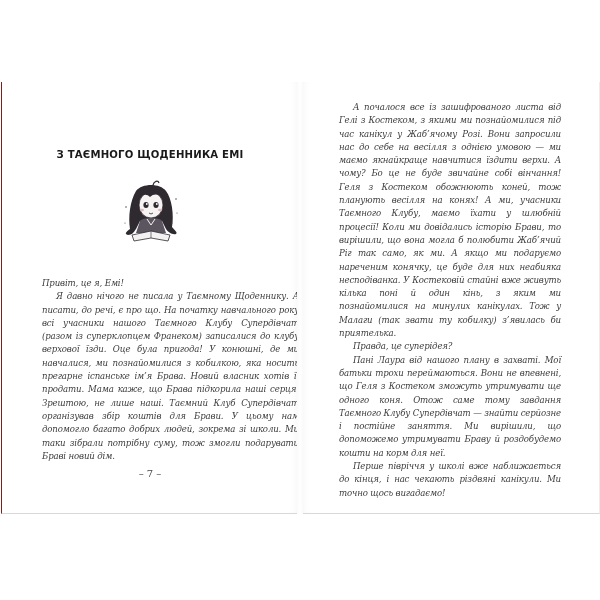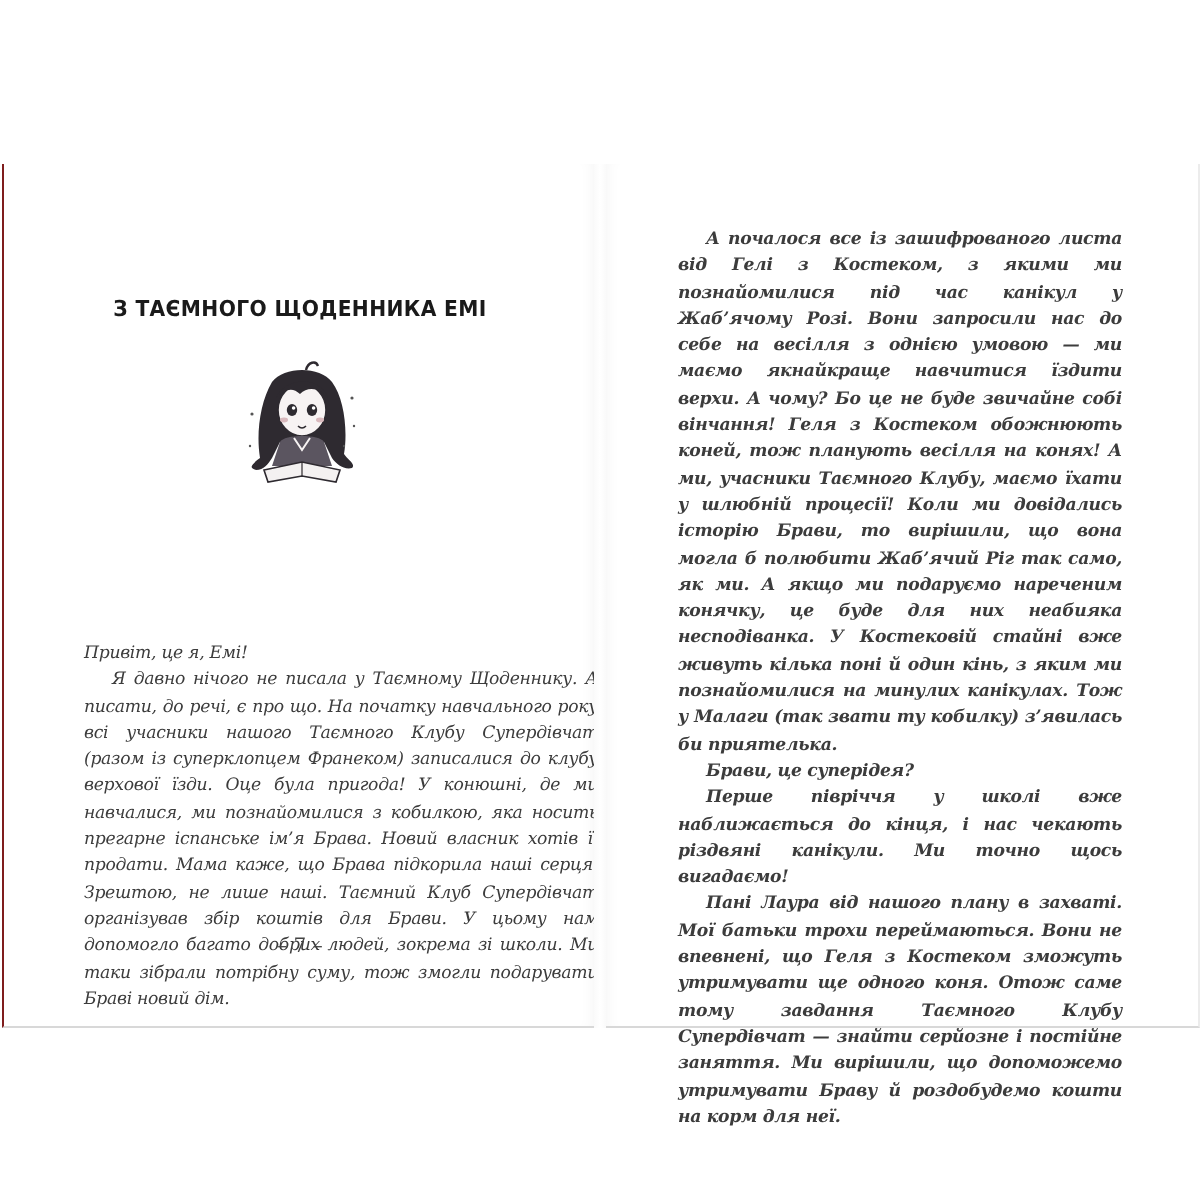--- a/index.html
+++ b/index.html
@@ -75,32 +75,30 @@
       color: #3c3c3c;
       text-align: justify;
     }
     .text-left {
       left: 40px;
       top: 195px;
       width: 257px;
     }
     .text-right {
       left: 36px;
-      top: 32px;
+      top: 19px;
       width: 222px;
-      font-weight: bold;
     }
     .text-block p {
       margin: 0;
       text-indent: 14px;
       letter-spacing: -0.15px;
     }
     .text-block p.no-indent {
       text-indent: 0;
-      margin-top: 44px;
     }
     .page-number {
       position: absolute;
       top: 386px;
       left: 0;
       width: 296px;
       text-align: center;
       font-family: "DejaVu Serif", serif;
       font-size: 10px;
       color: #444;
@@ -155,19 +153,19 @@
     </div>
 
     <div class="page-number">– 7 –</div>
   </div>
 
   <div class="gutter"></div>
 
   <div class="page page-right">
     <div class="text-block text-right">
       <p>А почалося все із зашифрованого листа від Гелі з Костеком, з якими ми познайомилися під час канікул у Жаб’ячому Розі. Вони запросили нас до себе на весілля з однією умовою — ми маємо якнайкраще навчитися їздити верхи. А чому? Бо це не буде звичайне собі вінчання! Геля з Костеком обожнюють коней, тож планують весілля на конях! А ми, учасники Таємного Клубу, маємо їхати у шлюбній процесії! Коли ми довідались історію Брави, то вирішили, що вона могла б полюбити Жаб’ячий Ріг так само, як ми. А якщо ми подаруємо нареченим конячку, це буде для них неабияка несподіванка. У Костековій стайні вже живуть кілька поні й один кінь, з яким ми познайомилися на минулих канікулах. Тож у Малаги (так звати ту кобилку) з’явилась би приятелька.</p>
-      <p>Брави, це суперідея?</p>
+      <p>Правда, це суперідея?</p>
+      <p>Пані Лаура від нашого плану в захваті. Мої батьки трохи переймаються. Вони не впевнені, що Геля з Костеком зможуть утримувати ще одного коня. Отож саме тому завдання Таємного Клубу Супердівчат — знайти серйозне і постійне заняття. Ми вирішили, що допоможемо утримувати Браву й роздобудемо кошти на корм для неї.</p>
       <p>Перше півріччя у школі вже наближається до кінця, і нас чекають різдвяні канікули. Ми точно щось вигадаємо!</p>
-      <p>Пані Лаура від нашого плану в захваті. Мої батьки трохи переймаються. Вони не впевнені, що Геля з Костеком зможуть утримувати ще одного коня. Отож саме тому завдання Таємного Клубу Супердівчат — знайти серйозне і постійне заняття. Ми вирішили, що допоможемо утримувати Браву й роздобудемо кошти на корм для неї.</p>
     </div>
   </div>
 
 </div>
 
 </body></html>

